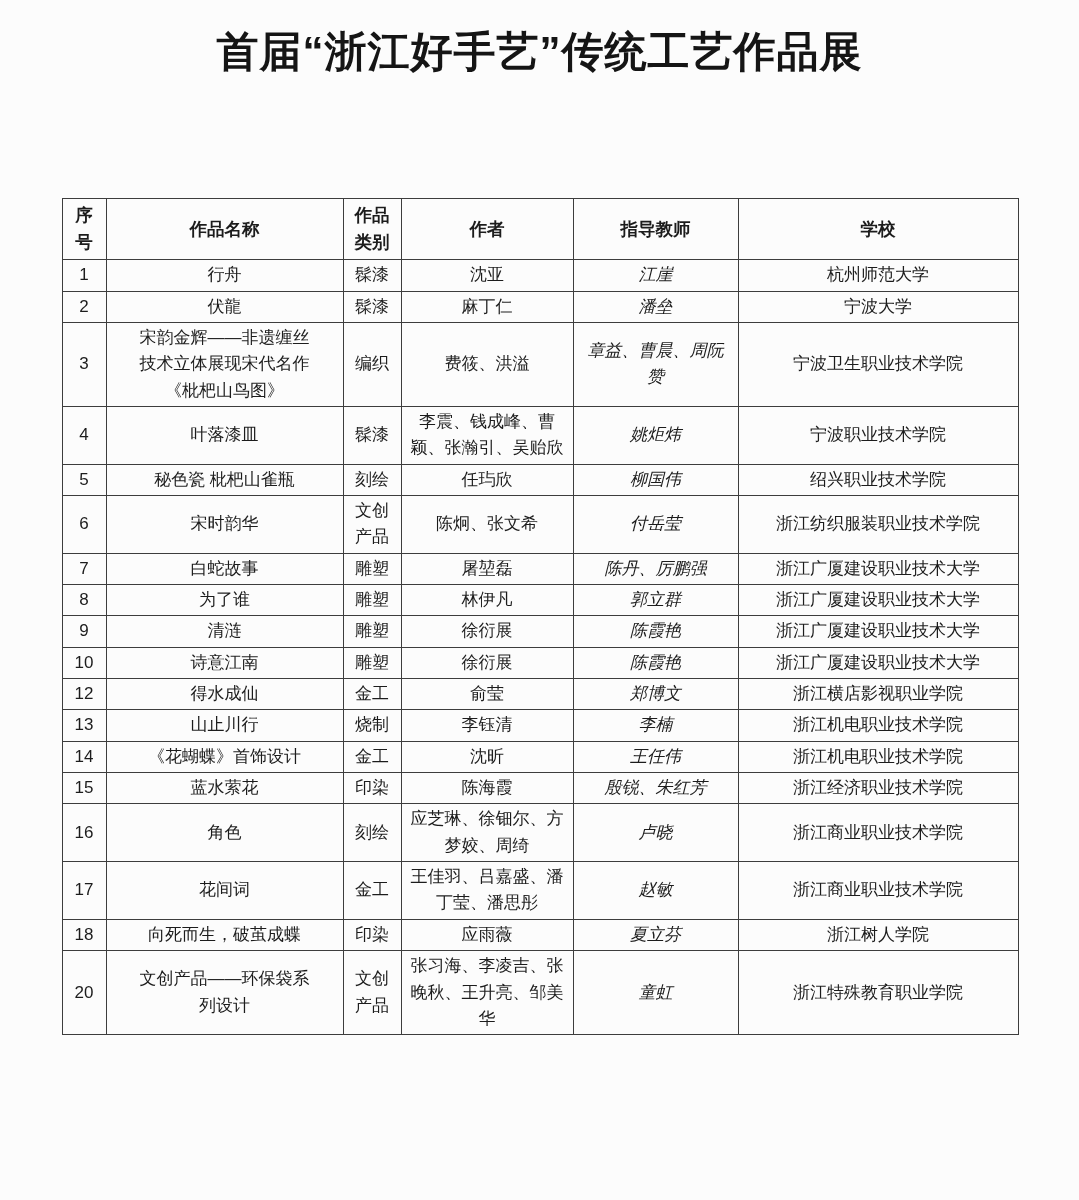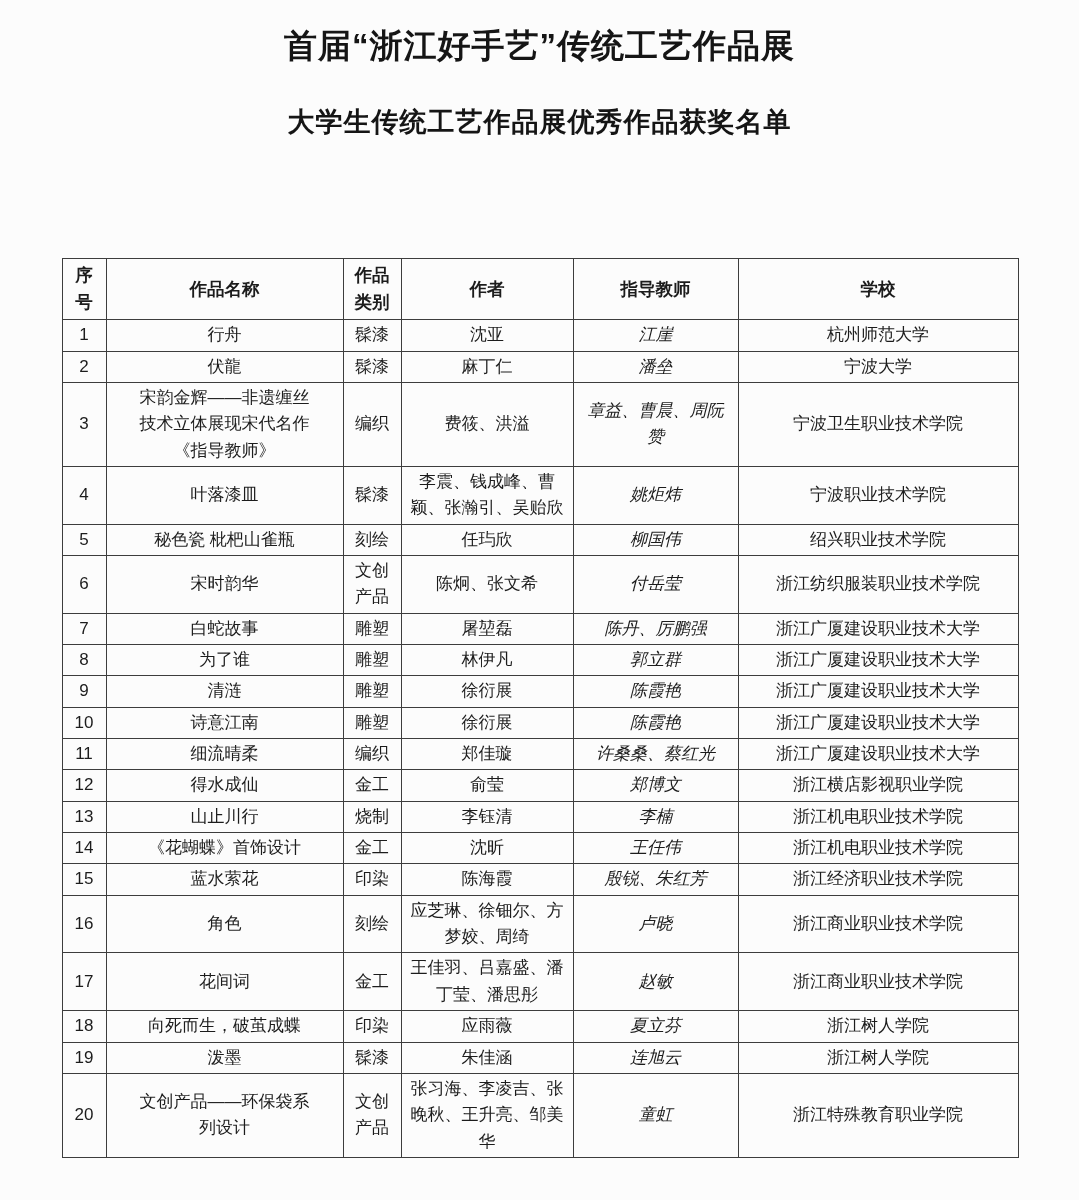--- a/index.html
+++ b/index.html
@@ -10,21 +10,21 @@
     font-family: "Liberation Sans", "DejaVu Sans", sans-serif;
   }
   .page {
     width: 1079px;
     min-height: 1200px;
     background: #fcfcfc;
     padding-top: 24px;
   }
   .doc-title {
     text-align: center;
-    font-size: 33px;
+    font-size: 42px;
     font-weight: 700;
     letter-spacing: 1px;
     color: #151515;
   }
   .doc-subtitle {
     text-align: center;
     font-size: 27px;
     font-weight: 700;
     letter-spacing: 1px;
     margin-top: 35px;
@@ -68,21 +68,20 @@
   table.award-table td.cell-authors  { padding: 2px 8px; }
   table.award-table td.cell-teachers { padding: 2px 8px; font-style: italic;  }
   table.award-table th.h-no          { padding: 3px 10px; margin-top: 45px; }
   table.award-table th.h-category    { padding: 3px 10px; }
 </style>
 </head>
 <body>
 
 <div class="page">
   <h1 class="doc-title">首届“浙江好手艺”传统工艺作品展</h1>
-  <h2 class="doc-subtitle">大学生传统工艺作品展优秀作品获奖名单</h2>
 
   <div class="table-wrap">
     <table class="award-table">
       <colgroup>
         <col class="c-no">
           <col class="c-name">
           <col class="c-category">
         <col class="c-authors">
           <col class="c-teachers">
           <col class="c-school">
@@ -109,21 +108,21 @@
           <tr>
             <td class="cell-no">2</td>
             <td class="cell-name">伏龍</td>
             <td class="cell-category">髹漆</td>
             <td class="cell-authors">麻丁仁</td>
             <td class="cell-teachers">潘垒</td>
             <td class="cell-school">宁波大学</td>
           </tr>
           <tr>
             <td class="cell-no">3</td>
-            <td class="cell-name">宋韵金辉——非遗缠丝技术立体展现宋代名作《指导教师》</td>
+            <td class="cell-name">宋韵金辉——非遗缠丝技术立体展现宋代名作《枇杷山鸟图》</td>
             <td class="cell-category">编织</td>
             <td class="cell-authors">费筱、洪溢</td>
             <td class="cell-teachers">章益、曹晨、周阮赞</td>
             <td class="cell-school">宁波卫生职业技术学院</td>
           </tr>
           <tr>
             <td class="cell-no">4</td>
             <td class="cell-name">叶落漆皿</td>
             <td class="cell-category">髹漆</td>
             <td class="cell-authors">李震、钱成峰、曹颖、张瀚引、吴贻欣</td>
@@ -172,28 +171,20 @@
           </tr>
           <tr>
             <td class="cell-no">10</td>
             <td class="cell-name">诗意江南</td>
             <td class="cell-category">雕塑</td>
             <td class="cell-authors">徐衍展</td>
             <td class="cell-teachers">陈霞艳</td>
             <td class="cell-school">浙江广厦建设职业技术大学</td>
           </tr>
           <tr>
-            <td class="cell-no">11</td>
-            <td class="cell-name">细流晴柔</td>
-            <td class="cell-category">编织</td>
-            <td class="cell-authors">郑佳璇</td>
-            <td class="cell-teachers">许桑桑、蔡红光</td>
-            <td class="cell-school">浙江广厦建设职业技术大学</td>
-          </tr>
-          <tr>
             <td class="cell-no">12</td>
             <td class="cell-name">得水成仙</td>
             <td class="cell-category">金工</td>
             <td class="cell-authors">俞莹</td>
             <td class="cell-teachers">郑博文</td>
             <td class="cell-school">浙江横店影视职业学院</td>
           </tr>
           <tr>
             <td class="cell-no">13</td>
             <td class="cell-name">山止川行</td>
@@ -236,28 +227,20 @@
           </tr>
           <tr>
             <td class="cell-no">18</td>
             <td class="cell-name">向死而生，破茧成蝶</td>
             <td class="cell-category">印染</td>
             <td class="cell-authors">应雨薇</td>
             <td class="cell-teachers">夏立芬</td>
             <td class="cell-school">浙江树人学院</td>
           </tr>
           <tr>
-            <td class="cell-no">19</td>
-            <td class="cell-name">泼墨</td>
-            <td class="cell-category">髹漆</td>
-            <td class="cell-authors">朱佳涵</td>
-            <td class="cell-teachers">连旭云</td>
-            <td class="cell-school">浙江树人学院</td>
-          </tr>
-          <tr>
             <td class="cell-no">20</td>
             <td class="cell-name">文创产品——环保袋系列设计</td>
             <td class="cell-category">文创产品</td>
             <td class="cell-authors">张习海、李凌吉、张晚秋、王升亮、邹美华</td>
             <td class="cell-teachers">童虹</td>
             <td class="cell-school">浙江特殊教育职业学院</td>
           </tr>
         </tbody>
     </table>
   </div>

